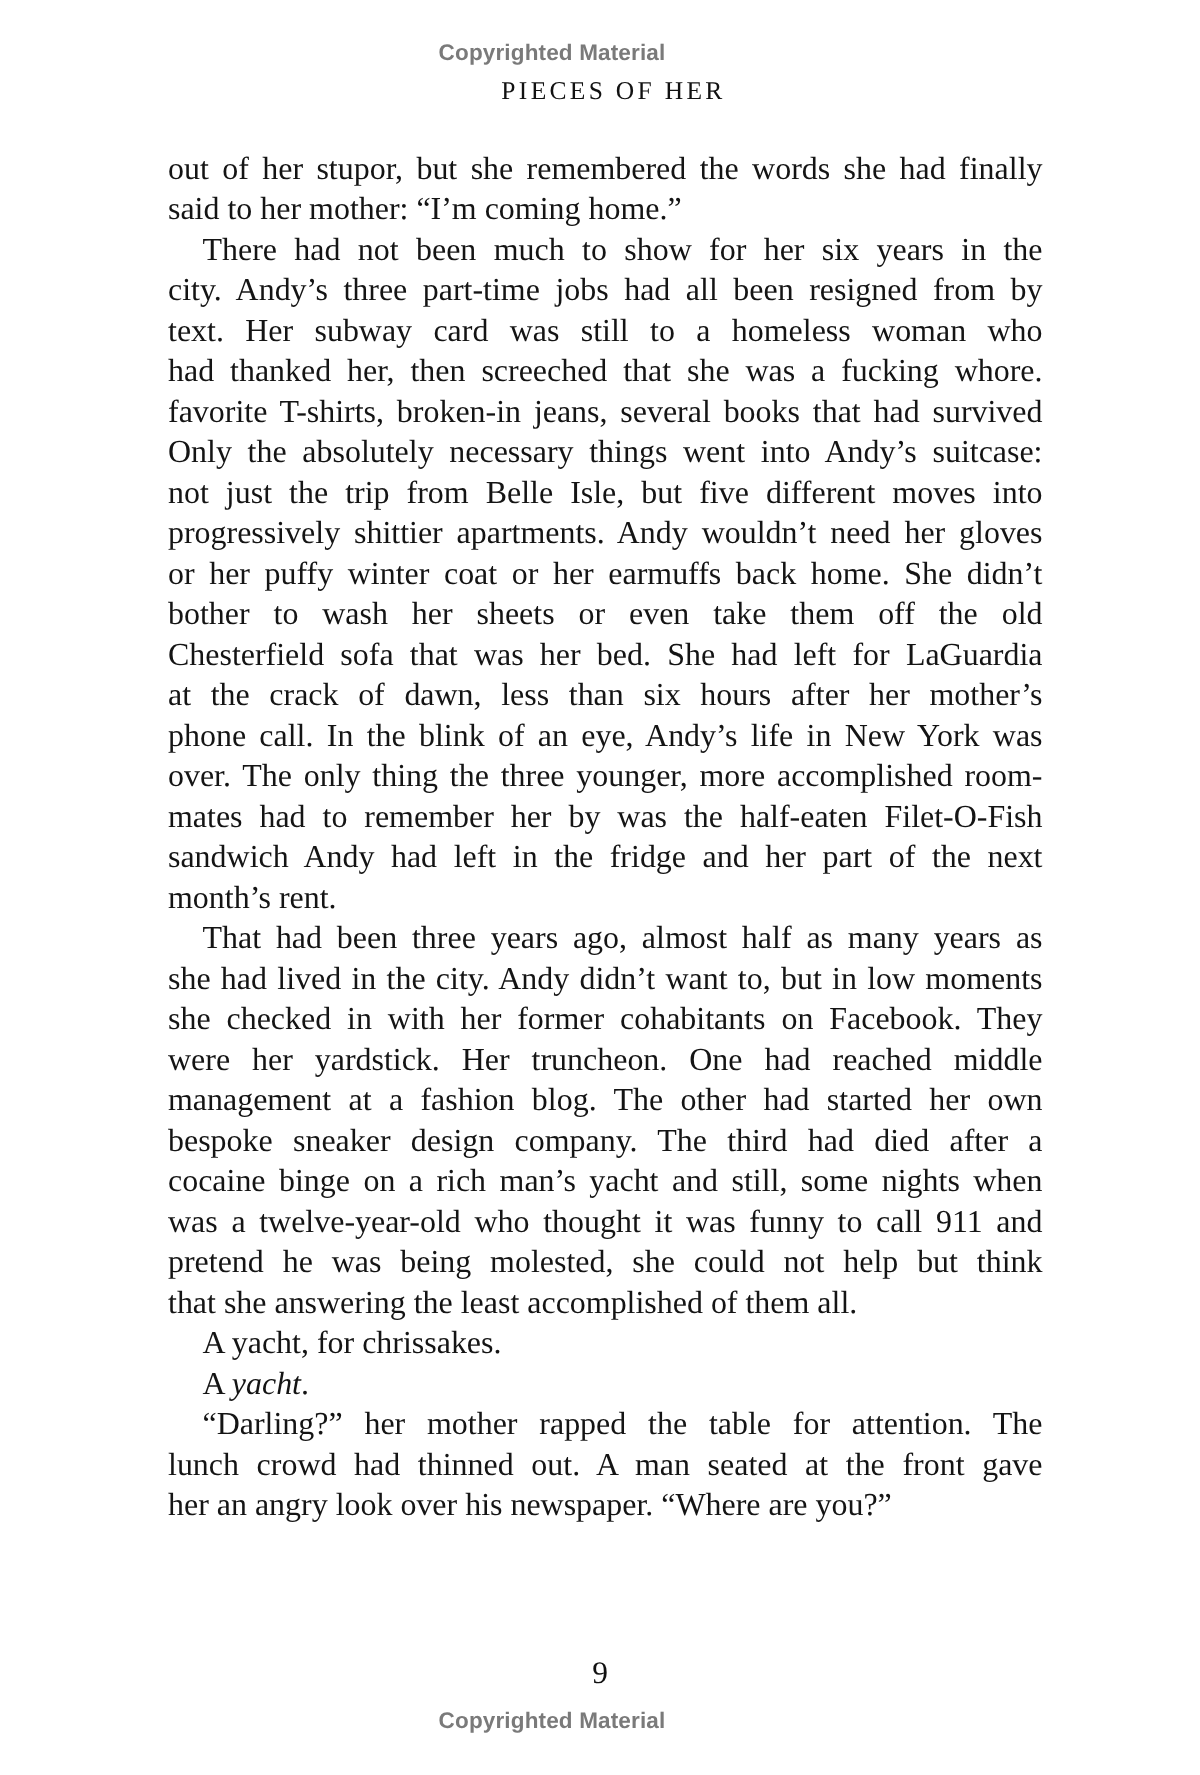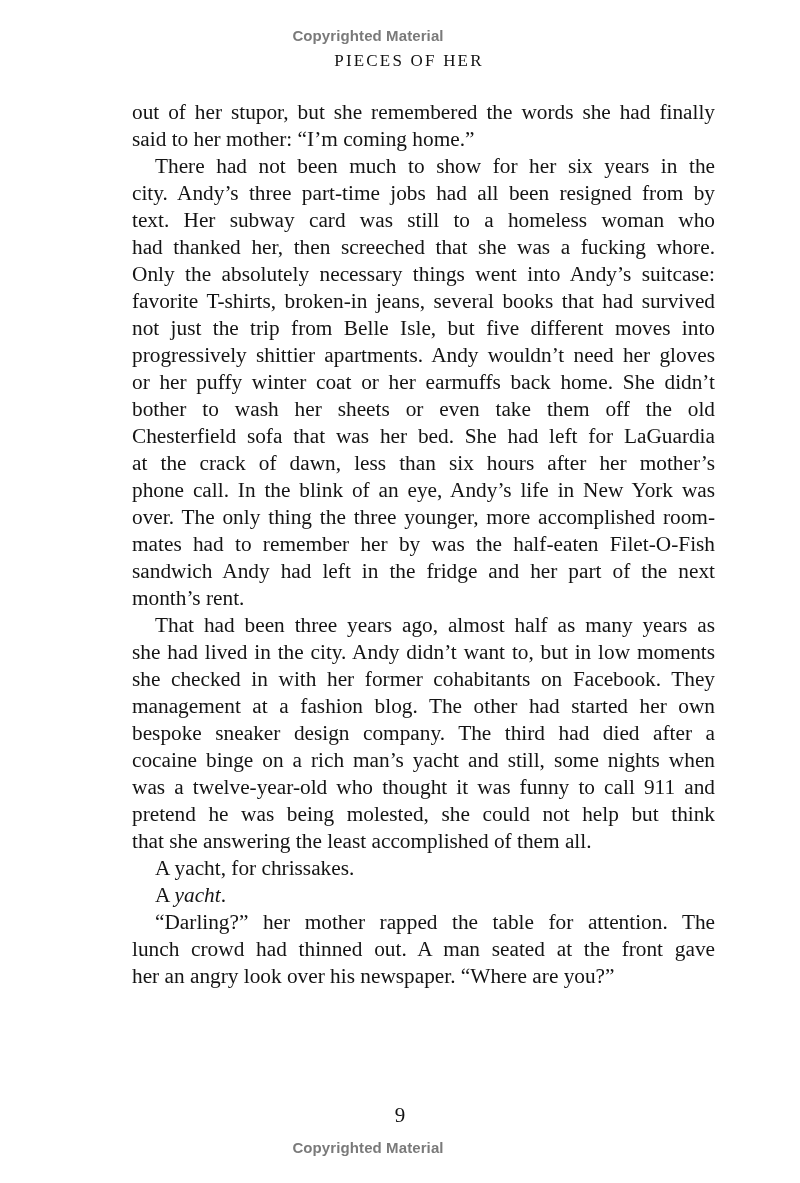--- a/index.html
+++ b/index.html
@@ -36,21 +36,21 @@
       font-family: "Liberation Serif", "DejaVu Serif", serif;
       font-size: 17px;
       letter-spacing: 2.2px;
       color: #111;
       padding-left: 18px;
       box-sizing: border-box;
     }
     .body-text {
       position: absolute;
       top: 99px;
-      left: 132px;
+      left: 112px;
       width: 583px;
       font-family: "Liberation Serif", "DejaVu Serif", serif;
       font-size: 21.3px;
       line-height: 27px;
       color: #141414;
     }
     .line {
       display: block;
       white-space: nowrap;
       height: 27px;
@@ -81,36 +81,37 @@
 <div class="watermark wm-top">Copyrighted Material</div>
 <div class="running-head">PIECES OF HER</div>
 
 <div class="body-text">
   <span class="line justify">out of her stupor, but she remembered the words she had finally</span>
   <span class="line">said to her mother: “I’m coming home.”</span>
   <span class="line justify indent">There had not been much to show for her six years in the</span>
   <span class="line justify">city. Andy’s three part-time jobs had all been resigned from by</span>
   <span class="line justify">text. Her subway card was still to a homeless woman who</span>
   <span class="line justify">had thanked her, then screeched that she was a fucking whore.</span>
+  <span class="line justify">favorite T-shirts, broken-in jeans, several books that had survived</span>
   <span class="line justify">Only the absolutely necessary things went into Andy’s suitcase:</span>
-  <span class="line justify">favorite T-shirts, broken-in jeans, several books that had survived</span>
   <span class="line justify">not just the trip from Belle Isle, but five different moves into</span>
   <span class="line justify">progressively shittier apartments. Andy wouldn’t need her gloves</span>
   <span class="line justify">or her puffy winter coat or her earmuffs back home. She didn’t</span>
   <span class="line justify">bother to wash her sheets or even take them off the old</span>
   <span class="line justify">Chesterfield sofa that was her bed. She had left for LaGuardia</span>
   <span class="line justify">at the crack of dawn, less than six hours after her mother’s</span>
   <span class="line justify">phone call. In the blink of an eye, Andy’s life in New York was</span>
   <span class="line justify">over. The only thing the three younger, more accomplished room-</span>
   <span class="line justify">mates had to remember her by was the half-eaten Filet-O-Fish</span>
   <span class="line justify">sandwich Andy had left in the fridge and her part of the next</span>
   <span class="line">month’s rent.</span>
   <span class="line justify indent">That had been three years ago, almost half as many years as</span>
   <span class="line justify">she had lived in the city. Andy didn’t want to, but in low moments</span>
   <span class="line justify">she checked in with her former cohabitants on Facebook. They</span>
+  <span class="line justify">were her yardstick. Her truncheon. One had reached middle</span>
   <span class="line justify">management at a fashion blog. The other had started her own</span>
   <span class="line justify">bespoke sneaker design company. The third had died after a</span>
   <span class="line justify">cocaine binge on a rich man’s yacht and still, some nights when</span>
   <span class="line justify">was a twelve-year-old who thought it was funny to call 911 and</span>
   <span class="line justify">pretend he was being molested, she could not help but think</span>
   <span class="line">that she answering the least accomplished of them all.</span>
   <span class="line indent">A yacht, for chrissakes.</span>
   <span class="line indent"><span>A </span><span class="italic">yacht</span><span>.</span></span>
   <span class="line justify indent">“Darling?” her mother rapped the table for attention. The</span>
   <span class="line justify">lunch crowd had thinned out. A man seated at the front gave</span>

